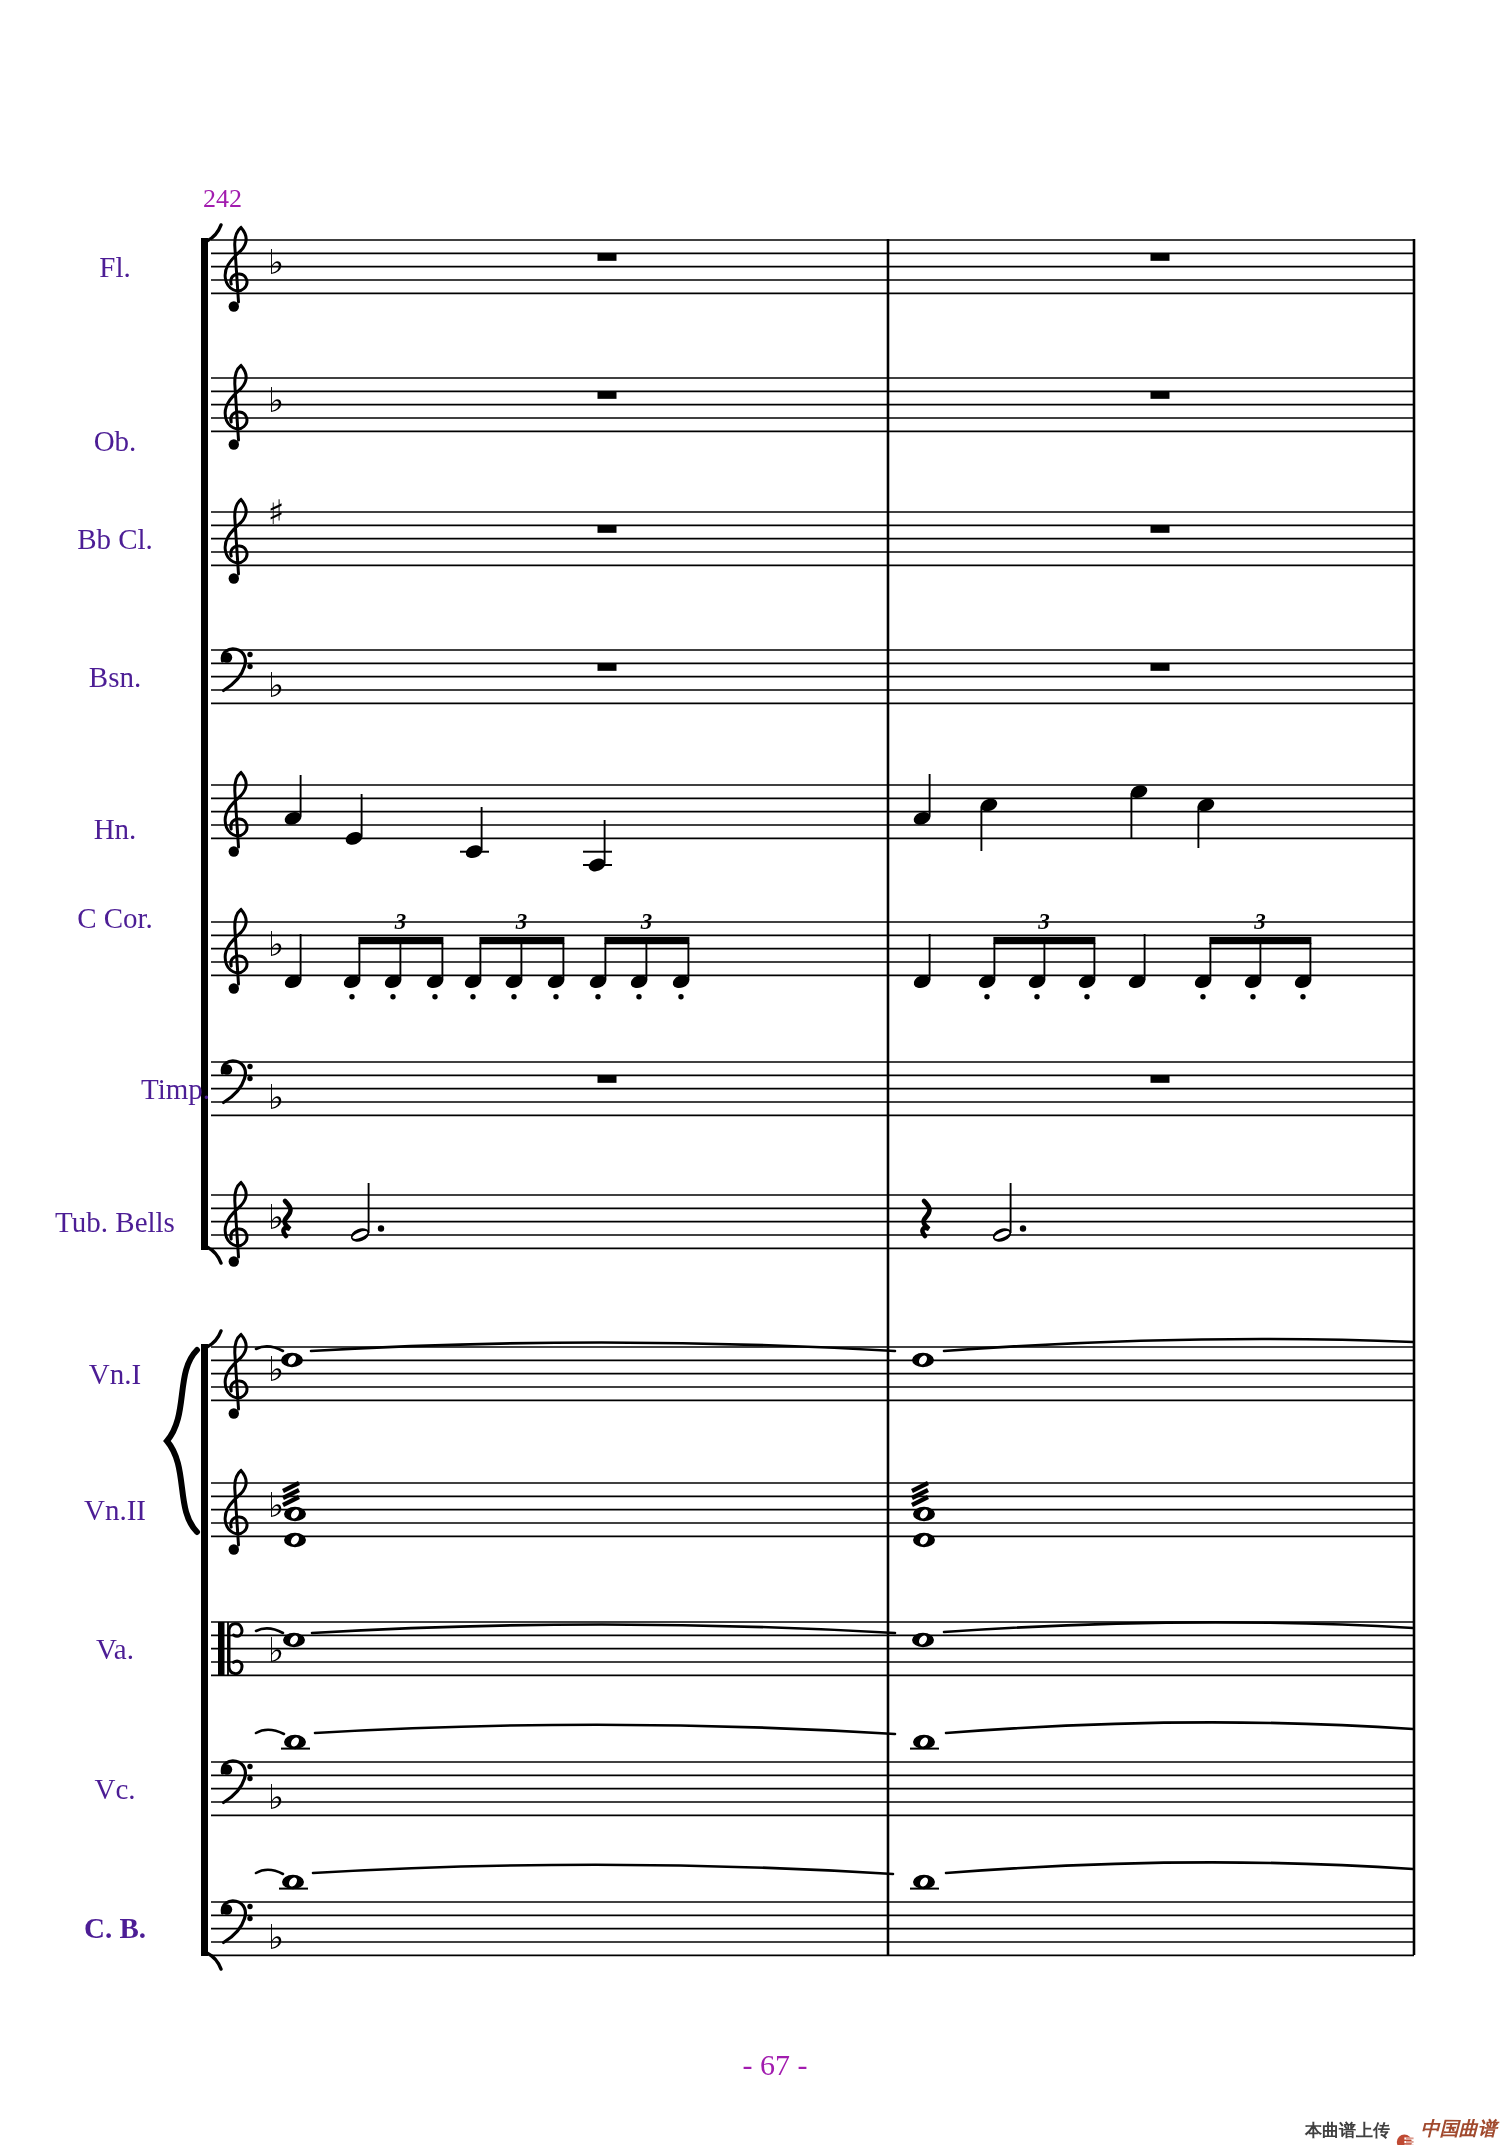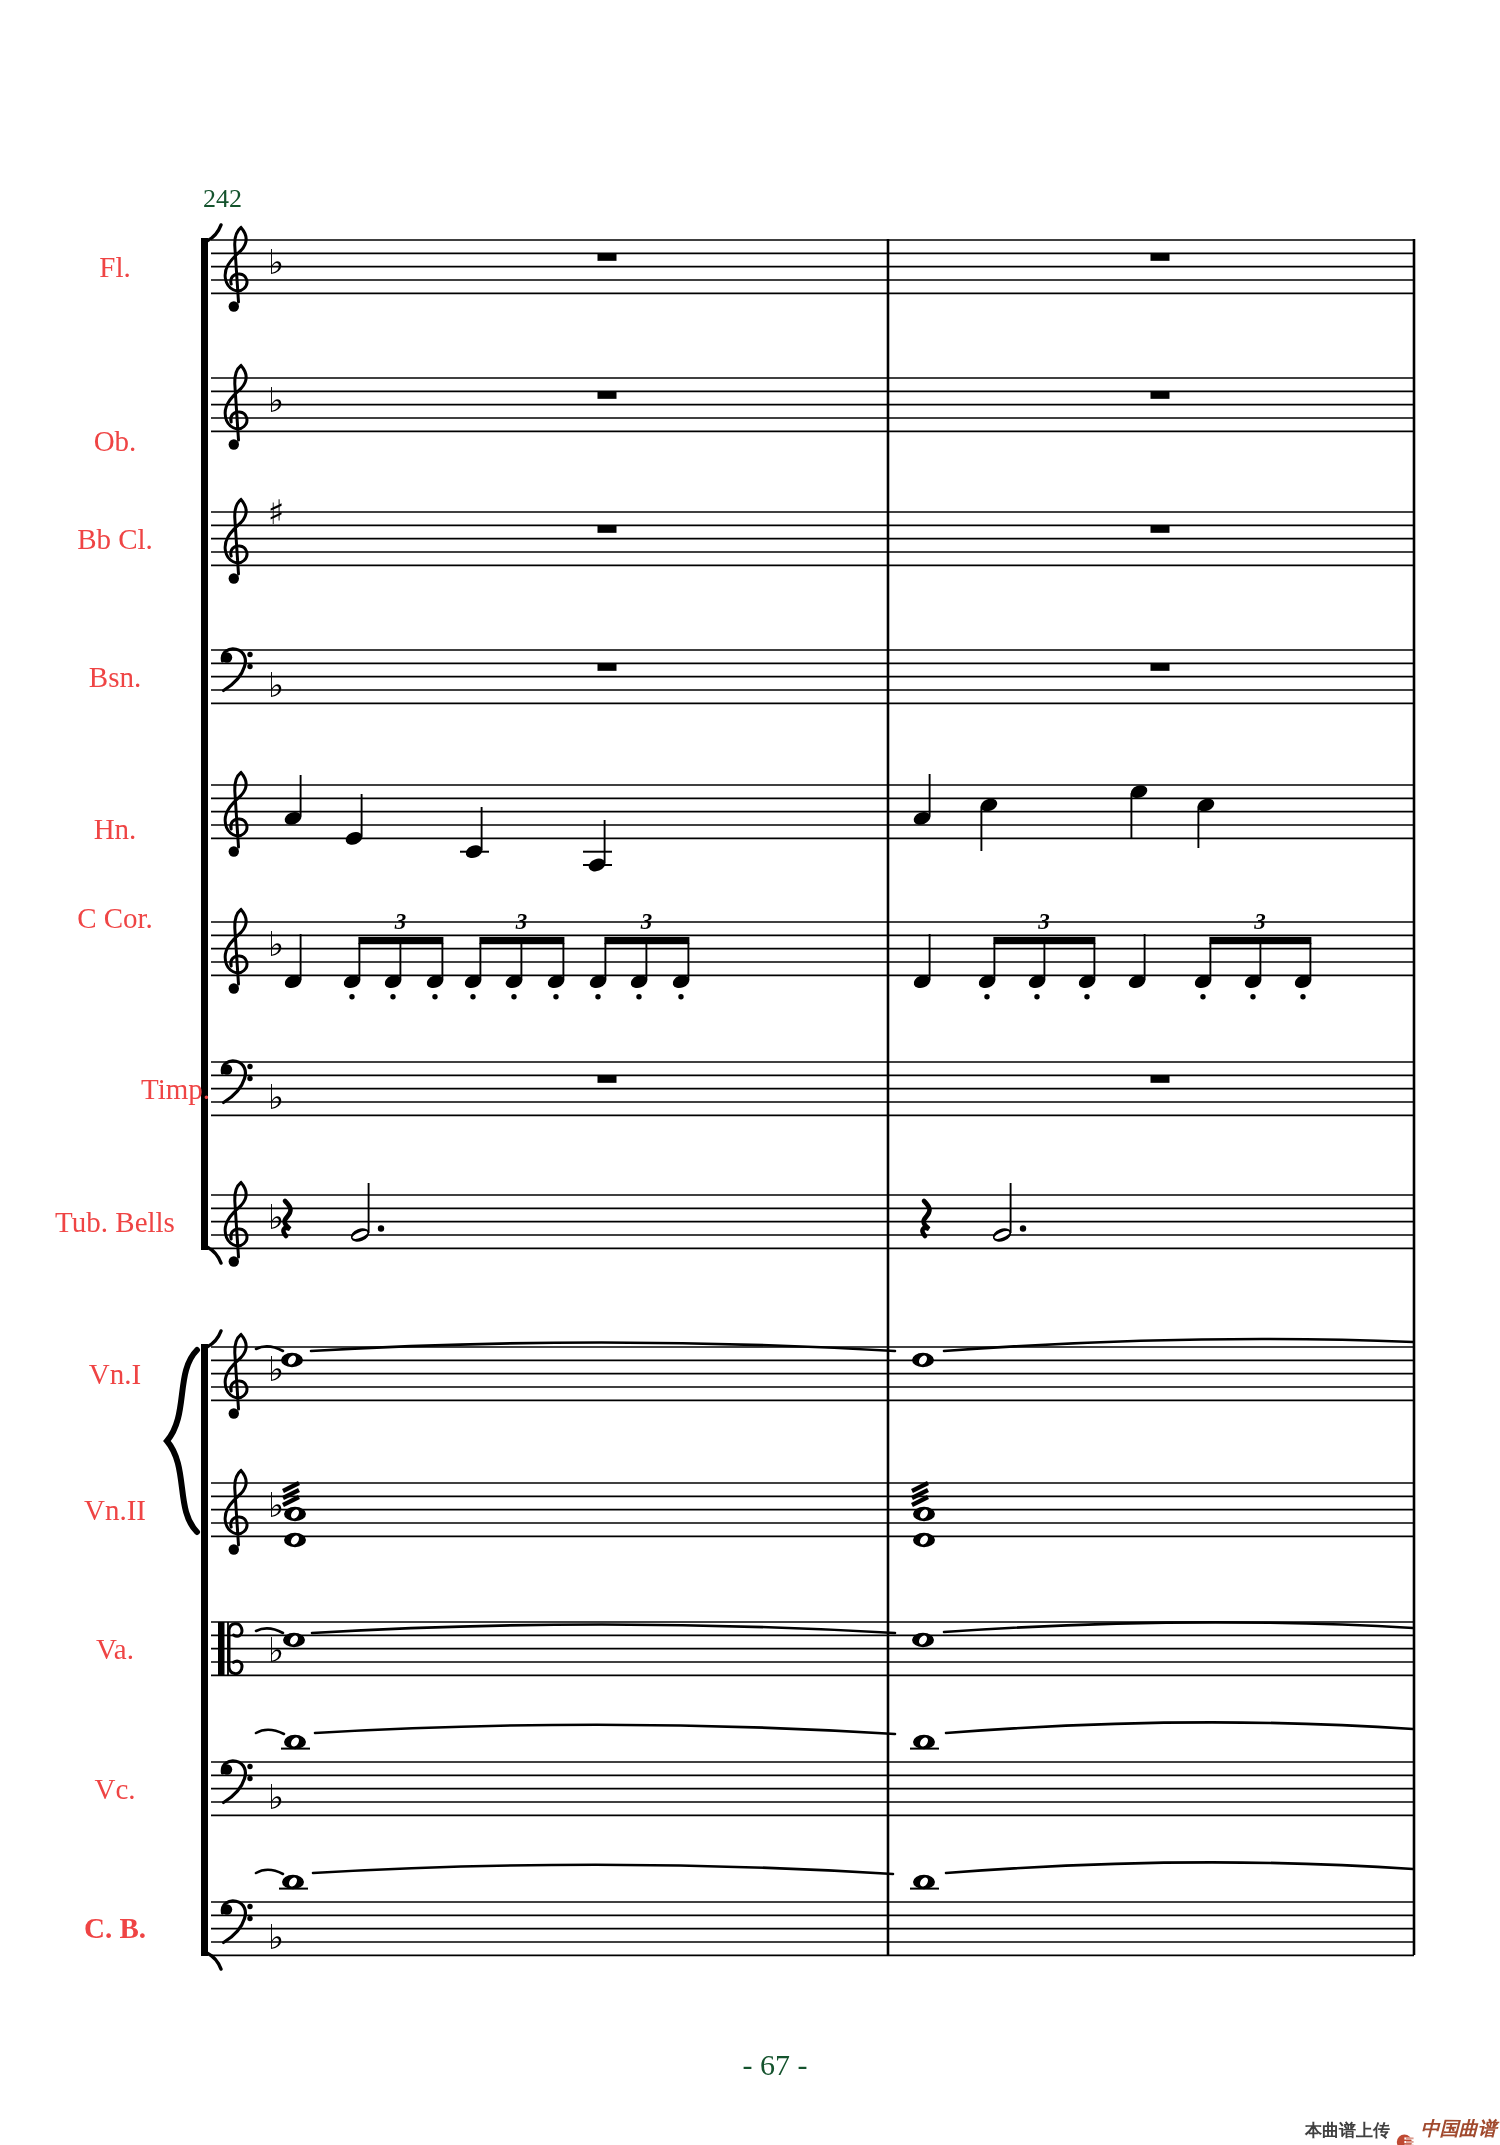--- a/index.html
+++ b/index.html
@@ -1,22 +1,22 @@
 <!DOCTYPE html>
 <html><head>
 <meta charset="utf-8">
 <style>
   html,body{margin:0;padding:0;background:#888;}
   #page{position:relative;width:1500px;height:2145px;background:#fff;margin:0 auto;
         font-family:"Liberation Serif", serif;overflow:hidden;}
   #score{position:absolute;left:0;top:0;}
-  .txt{position:absolute;color:#14532d;white-space:nowrap;}
+  .txt{position:absolute;color:#a21caf;white-space:nowrap;}
   #measure-number{left:203px;top:184px;font-size:26px;}
   #labels div{position:absolute;left:20px;width:190px;text-align:center;
-              font-size:29px;line-height:1;color:#ef4444;}
+              font-size:29px;line-height:1;color:#4c1d95;}
   #page-number{left:0;top:2048px;width:1470px;text-align:center;font-size:30px;margin-left:40px;}
   #watermark{position:absolute;left:1305px;top:2116px;display:flex;align-items:center;
              gap:6px;font-family:"DejaVu Sans",sans-serif;}
   #watermark .wm-prefix{font-size:17px;color:#3f3f3f;font-weight:bold;}
   #watermark .wm-site{font-size:19px;font-weight:bold;font-style:italic;}
 </style>
 </head>
 <body>
 
 <div id="page">

